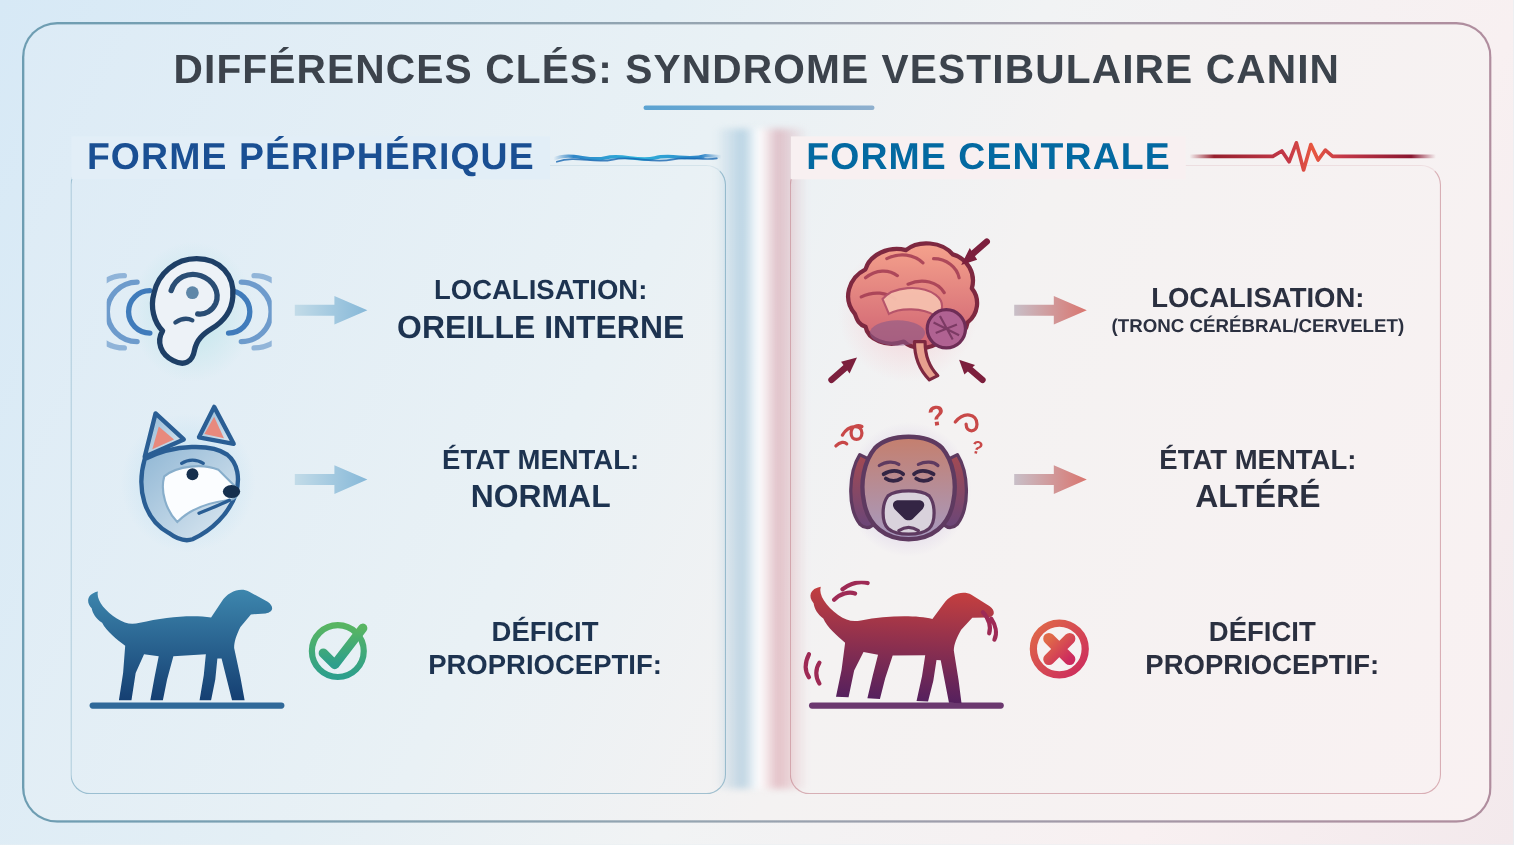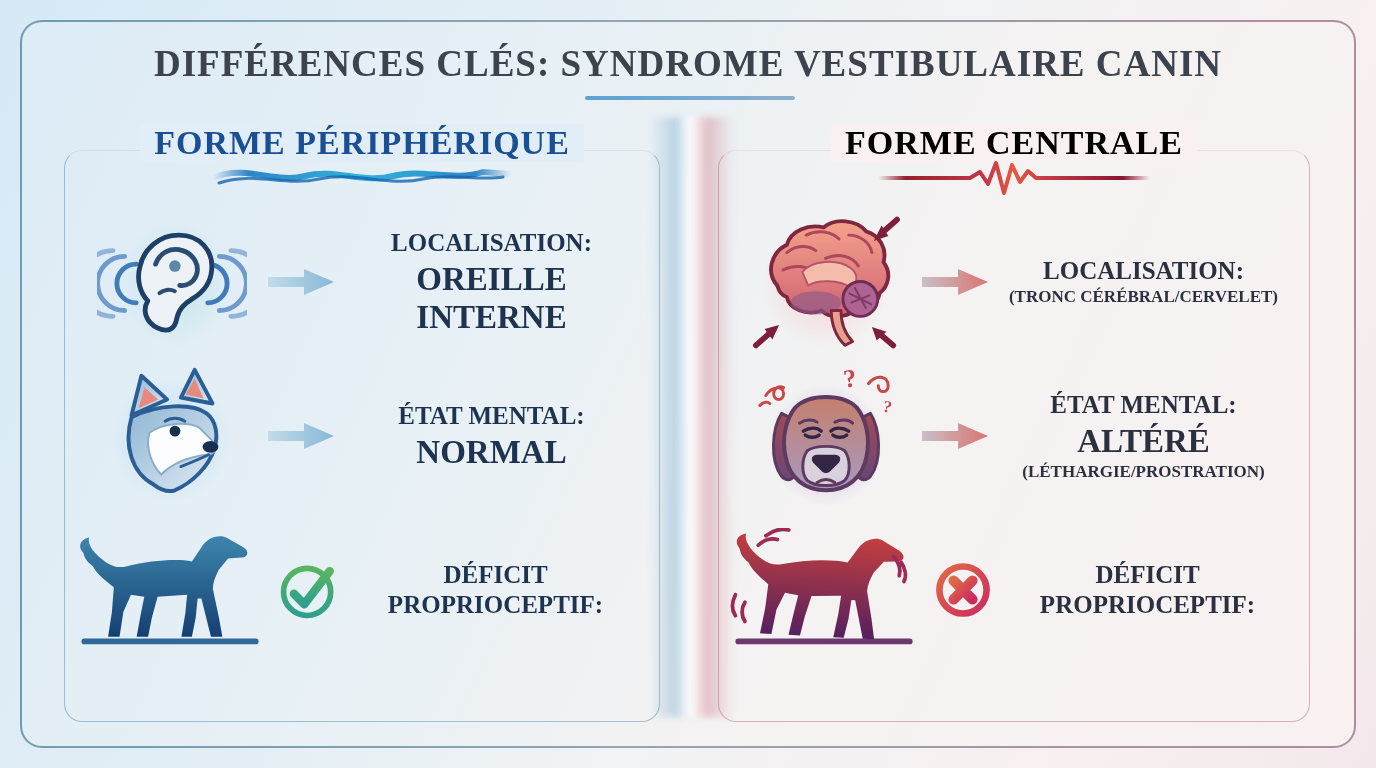--- a/index.html
+++ b/index.html
@@ -1,46 +1,46 @@
 <!DOCTYPE html>
 <html><head>
 <meta charset="utf-8">
 <style>
   html,body{margin:0;padding:0;background:#e8eff3;font-family:"Liberation Sans",sans-serif;}
   .stage{position:relative;width:1376px;height:768px;overflow:hidden;
     background:linear-gradient(115deg,#d7e9f6 0%,#e4eff5 35%,#f1f3f4 55%,#f8f0f1 80%,#f3e9ec 100%);}
-  .frame{position:absolute;inset:20px;border-radius:22px;border:2px solid transparent;
+  .frame{position:absolute;inset:20px;border-radius:32px;border:2px solid transparent;
     background:linear-gradient(115deg,#dcebf6 0%,#e9f1f5 40%,#f4f2f2 60%,#f9f1f2 100%) padding-box,
-               linear-gradient(90deg,#6d9db2 0%,#95a5b1 45%,#b08d9e 100%) border-box;font-family:Liberation Serif, serif;}
+               linear-gradient(90deg,#6d9db2 0%,#95a5b1 45%,#b08d9e 100%) border-box;}
   .title{position:absolute;top:20px;left:0;right:0;text-align:center;
     font-size:37px;font-weight:bold;letter-spacing:1px;color:#3c434c;white-space:nowrap;}
   .title-underline{position:absolute;top:74px;left:563px;width:210px;height:4px;border-radius:2px;
     background:linear-gradient(90deg,#5ba3d2,#8fb0ce);}
   .divider{position:absolute;left:628px;top:95px;width:84px;height:600px;filter:blur(3px);
     background:linear-gradient(90deg,rgba(120,170,205,0) 0%,rgba(120,172,205,.42) 30%,
       rgba(255,255,255,.95) 48%,rgba(205,125,140,.42) 68%,rgba(205,125,140,0) 100%);}
   .panel{position:absolute;top:128px;height:572px;border-radius:18px;box-sizing:border-box;}
   .panel.left{left:42px;width:596px;border:1.5px solid rgba(96,152,178,.55);
     border-top-color:rgba(96,152,178,.15);}
   .panel.right{left:696px;width:592px;border:1.5px solid rgba(186,108,120,.5);
     border-top-color:rgba(186,108,120,.14);}
-  .panel-head{position:absolute;top:-27px;left:0;right:0;display:flex;flex-direction:column;align-items:center;}
+  .panel-head{position:absolute;top:-27px;left:0;right:0;display:flex;align-items:center;}
   .chip{font-size:34px;font-weight:bold;letter-spacing:1px;padding:0 14px;white-space:nowrap;}
   .left .chip{color:#1a4f93;background:#e2eef7;}
-  .right .chip{color:#000000;background:#f8f0f1;}
+  .right .chip{color:#0369a1;background:#f8f0f1;}
   .head-decor{margin-top:-2px;}
   .rows{position:absolute;inset:0;display:flex;flex-direction:column;justify-content:flex-start;
     padding:54px 8px 22px 14px;box-sizing:border-box;}
   .hrow{display:flex;align-items:center;height:154px;}
   .icon-box{width:185px;flex:0 0 auto;display:flex;justify-content:center;align-items:center;}
   .dog-row .icon-box{width:205px;margin-left:-12px;}
   .arrow-box,.marker-box{width:74px;flex:0 0 auto;display:flex;justify-content:center;align-items:center;}
   .txt{flex:1;text-align:center;padding-right:6px;}
   .label{font-size:25px;font-weight:bold;line-height:1.2;}
-  .value{font-size:33px;font-weight:bold;margin-top:3px;line-height:1.15;}
+  .value{font-size:29px;font-weight:bold;margin-top:3px;line-height:1.15;}
   .note{font-size:17px;font-weight:bold;margin-top:1px;line-height:1.2;}
   .note:empty{display:none;}
   .left .txt{color:#1d3350;}
   .right .txt{color:#2b3040;}
 </style>
 </head>
 <body>
 
 <div class="stage">
   <div class="frame">
@@ -282,21 +282,20 @@
             </svg>
           </div>
           <div class="arrow-box">
             <svg width="70" height="36" viewBox="0 0 70 36">
                 <path d="M2,13 H38 V5 L68,18 L38,31 V23 H2 Z" fill="url(#gArrR)"></path>
               </svg>
           </div>
           <div class="txt">
             <div class="label">ÉTAT MENTAL:</div>
             <div class="value">ALTÉRÉ</div>
-            <div class="note">(LÉTHARGIE/PROSTRATION)</div>
           </div>
         </div>
 
         <div class="hrow dog-row">
           <div class="icon-box">
             <svg width="200" height="124" viewBox="0 0 210 130">
               <defs>
                   <linearGradient id="gDogR" x1="0" y1="0" x2="0" y2="1">
                 <stop offset="0" stop-color="#c43f3f"></stop>
                     <stop offset="1" stop-color="#55205e"></stop>

